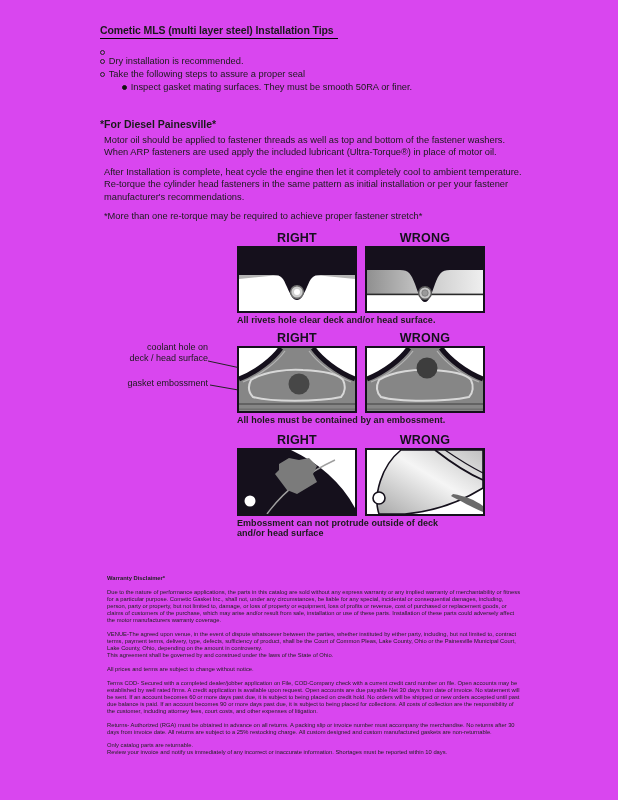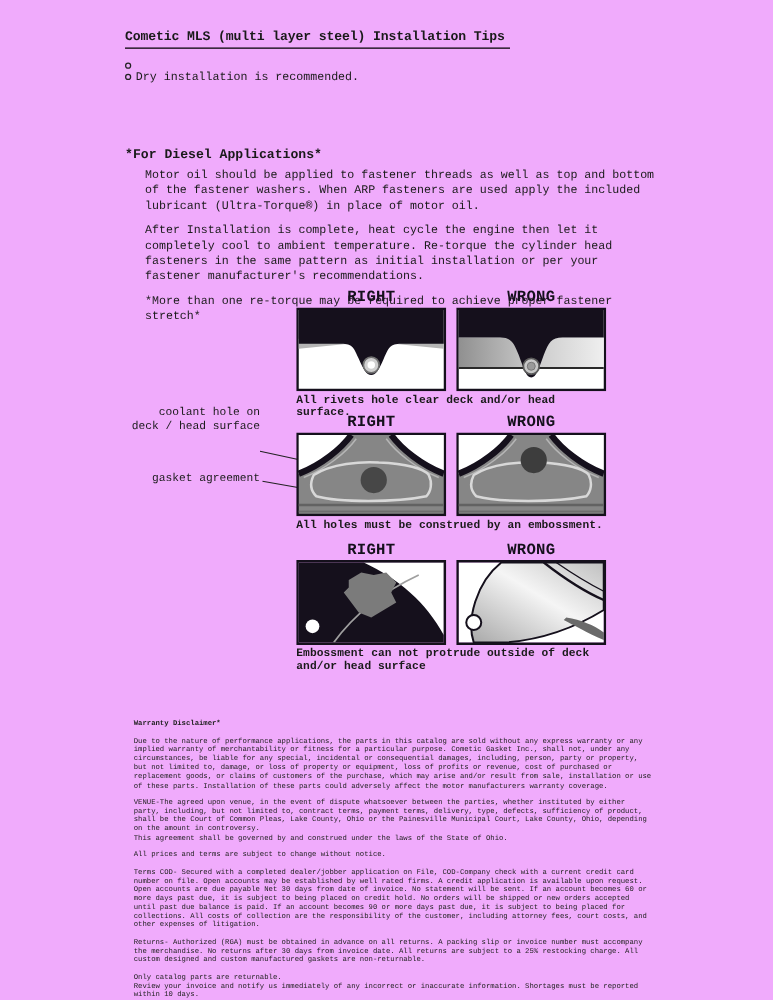--- a/index.html
+++ b/index.html
@@ -1,37 +1,37 @@
 <!DOCTYPE html>
 <html><head>
 <meta charset="utf-8">
 <style>
   html,body{margin:0;padding:0;background:#e8e8e8;}
   .page{
-    position:relative;width:618px;height:800px;background:#f0abfc;
-    font-family:Liberation Mono, monospace;color:#1a1a1a;overflow:hidden;
+    position:relative;width:618px;height:800px;background:#d946ef;
+    font-family:Liberation Sans, sans-serif;color:#1a1a1a;overflow:hidden;
     margin:0 auto;
   }
   
   .title{
     position:absolute;left:100px;top:24px;margin:0;
     font-size:10.5px;font-weight:bold;letter-spacing:-0.1px;
     border-bottom:1.6px solid #000;padding:0 4px 2px 0;display:inline-block;
   }
   
   .bullets{position:absolute;left:100px;top:45px;width:440px;font-size:9.3px;line-height:13px;}
   .b{display:flex;align-items:flex-start;}
   .b .glyph{flex:0 0 auto;margin:4.5px 3.5px 0 0;width:3.2px;height:3.2px;border-radius:50%;}
   .b .open{border:0.9px solid #222;background:transparent;}
   .b .fill{background:#111;border:0.9px solid #111;}
   .b.sub{margin-left:22px;}
   
   .diesel-h{position:absolute;left:100px;top:118px;margin:0;font-size:10.5px;font-weight:bold;}
   .diesel-body{position:absolute;left:100px;top:134px;width:424px;font-size:9.3px;line-height:12.4px;}
-  .diesel-body p{margin:0 0 7px 16px;}
+  .diesel-body p{margin:0 0 7px 4px;}
   
   .dgroup{position:absolute;left:237px;width:248px;}
   .dlabels{display:flex;gap:8px;}
   .dlabels span{flex:0 0 120px;text-align:center;font-size:12.5px;font-weight:bold;color:#15101c;letter-spacing:0.2px;}
   .dboxes{display:flex;gap:8px;margin-top:1px;}
   .dboxes svg{display:block;flex:0 0 120px;}
   .dcaption{margin-top:2px;font-size:9px;font-weight:bold;letter-spacing:0.05px;}
   .dcaption .l2{display:block;}
   .side-label{position:absolute;width:120px;left:88px;text-align:right;font-size:9px;line-height:10.8px;color:#1a1a1a;}
   .leaders{position:absolute;left:205px;top:352px;}
@@ -51,23 +51,31 @@
   <h1 class="title">Cometic MLS (multi layer steel) Installation Tips</h1>
 
   <div class="bullets">
     <div class="b">
       <span class="glyph open"></span>
     </div>
     <div class="b">
       <span class="glyph open"></span>
       <span>Dry installation is recommended.</span>
     </div>
-  </div>
-
-  <h2 class="diesel-h">*For Diesel Applications*</h2>
+    <div class="b">
+      <span class="glyph open"></span>
+      <span>Take the following steps to assure a proper seal</span>
+    </div>
+    <div class="b sub">
+      <span class="glyph fill"></span>
+      <span>Inspect gasket mating surfaces.  They must be smooth 50RA or finer.</span>
+    </div>
+  </div>
+
+  <h2 class="diesel-h">*For Diesel Painesville*</h2>
   <div class="diesel-body">
     <p>Motor oil should be applied to fastener threads as well as top and bottom of the fastener washers. When ARP fasteners are used apply the included lubricant (Ultra-Torque®) in place of motor oil.</p>
     <p>After Installation is complete, heat cycle the engine then let it completely cool to ambient temperature. Re-torque the cylinder head fasteners in the same pattern as initial installation or per your fastener manufacturer's recommendations.</p>
     <p>*More than one re-torque may be required to achieve proper fastener stretch*</p>
   </div>
 
   <div class="dgroup" style="top:231px;">
     <div class="dlabels">
       <span>RIGHT</span>
       <span>WRONG</span>
@@ -93,25 +101,25 @@
         <rect x="2" y="24" width="116" height="25" fill="url(#gdeck1)"></rect>
         <rect x="2" y="47.6" width="116" height="1.6" fill="#2a2a2a"></rect>
         <path d="M2,2 H118 V24 H85 C76,24 74,28 70,38 C66,49 64,56 60,56 C56,56 54,49 50,38 C46,28 44,24 35,24 H2 Z" fill="#15101c"></path>
         <circle cx="60" cy="47" r="6.3" fill="#c7c7c7" stroke="#5a5a5a" stroke-width="1.4"></circle>
         <circle cx="60" cy="47" r="3.2" fill="#9a9a9a" stroke="#777777" stroke-width="0.8"></circle>
       </svg>
     </div>
     <div class="dcaption">All rivets hole clear deck and/or head surface.</div>
   </div>
 
-  <div class="side-label" style="top:325px;">
+  <div class="side-label" style="top:342px;">
     <span>coolant hole on</span><br>
     <span>deck / head surface</span>
   </div>
-  <div class="side-label" style="top:378px;">gasket agreement</div>
+  <div class="side-label" style="top:378px;">gasket embossment</div>
   <svg class="leaders" width="96" height="48" viewBox="0 0 96 48">
     <line x1="3" y1="9" x2="91" y2="28" stroke="#222222" stroke-width="1"></line>
     <line x1="5" y1="33" x2="56" y2="42" stroke="#222222" stroke-width="1"></line>
   </svg>
 
   <div class="dgroup" style="top:331px;">
     <div class="dlabels">
       <span>RIGHT</span>
       <span>WRONG</span>
     </div>
@@ -136,21 +144,21 @@
         <path d="M44,2 C36,13 20,26 2,33" stroke="#15101c" stroke-width="5" fill="none"></path>
         <path d="M76,2 C84,13 100,26 118,33" stroke="#15101c" stroke-width="5" fill="none"></path>
         <path d="M48,5 C40,16 24,29 6,36" stroke="#b5b5b5" stroke-width="1.2" fill="none"></path>
         <path d="M72,5 C80,16 96,29 114,36" stroke="#b5b5b5" stroke-width="1.2" fill="none"></path>
         <path d="M14,34 C28,25 52,23 66,24 C88,25 102,29 106,34 C109,40 108,47 104,51 C80,56 34,56 16,51 C11,46 11,40 14,34 Z" stroke="#d8d8d8" stroke-width="2" fill="none"></path>
         <circle cx="62" cy="22" r="10.5" fill="#3d3d3d"></circle>
         <rect x="2" y="57" width="116" height="2" fill="#626262"></rect>
         <rect x="2" y="62.5" width="116" height="1.4" fill="#6e6e6e"></rect>
       </svg>
     </div>
-    <div class="dcaption">All holes must be construed by an embossment.</div>
+    <div class="dcaption">All holes must be contained by an embossment.</div>
   </div>
 
   <div class="dgroup" style="top:433px;">
     <div class="dlabels">
       <span>RIGHT</span>
       <span>WRONG</span>
     </div>
     <div class="dboxes">
       <svg width="120" height="68" viewBox="0 0 120 68">
         <rect x="2" y="2" width="116" height="64" fill="#15101c"></rect>

